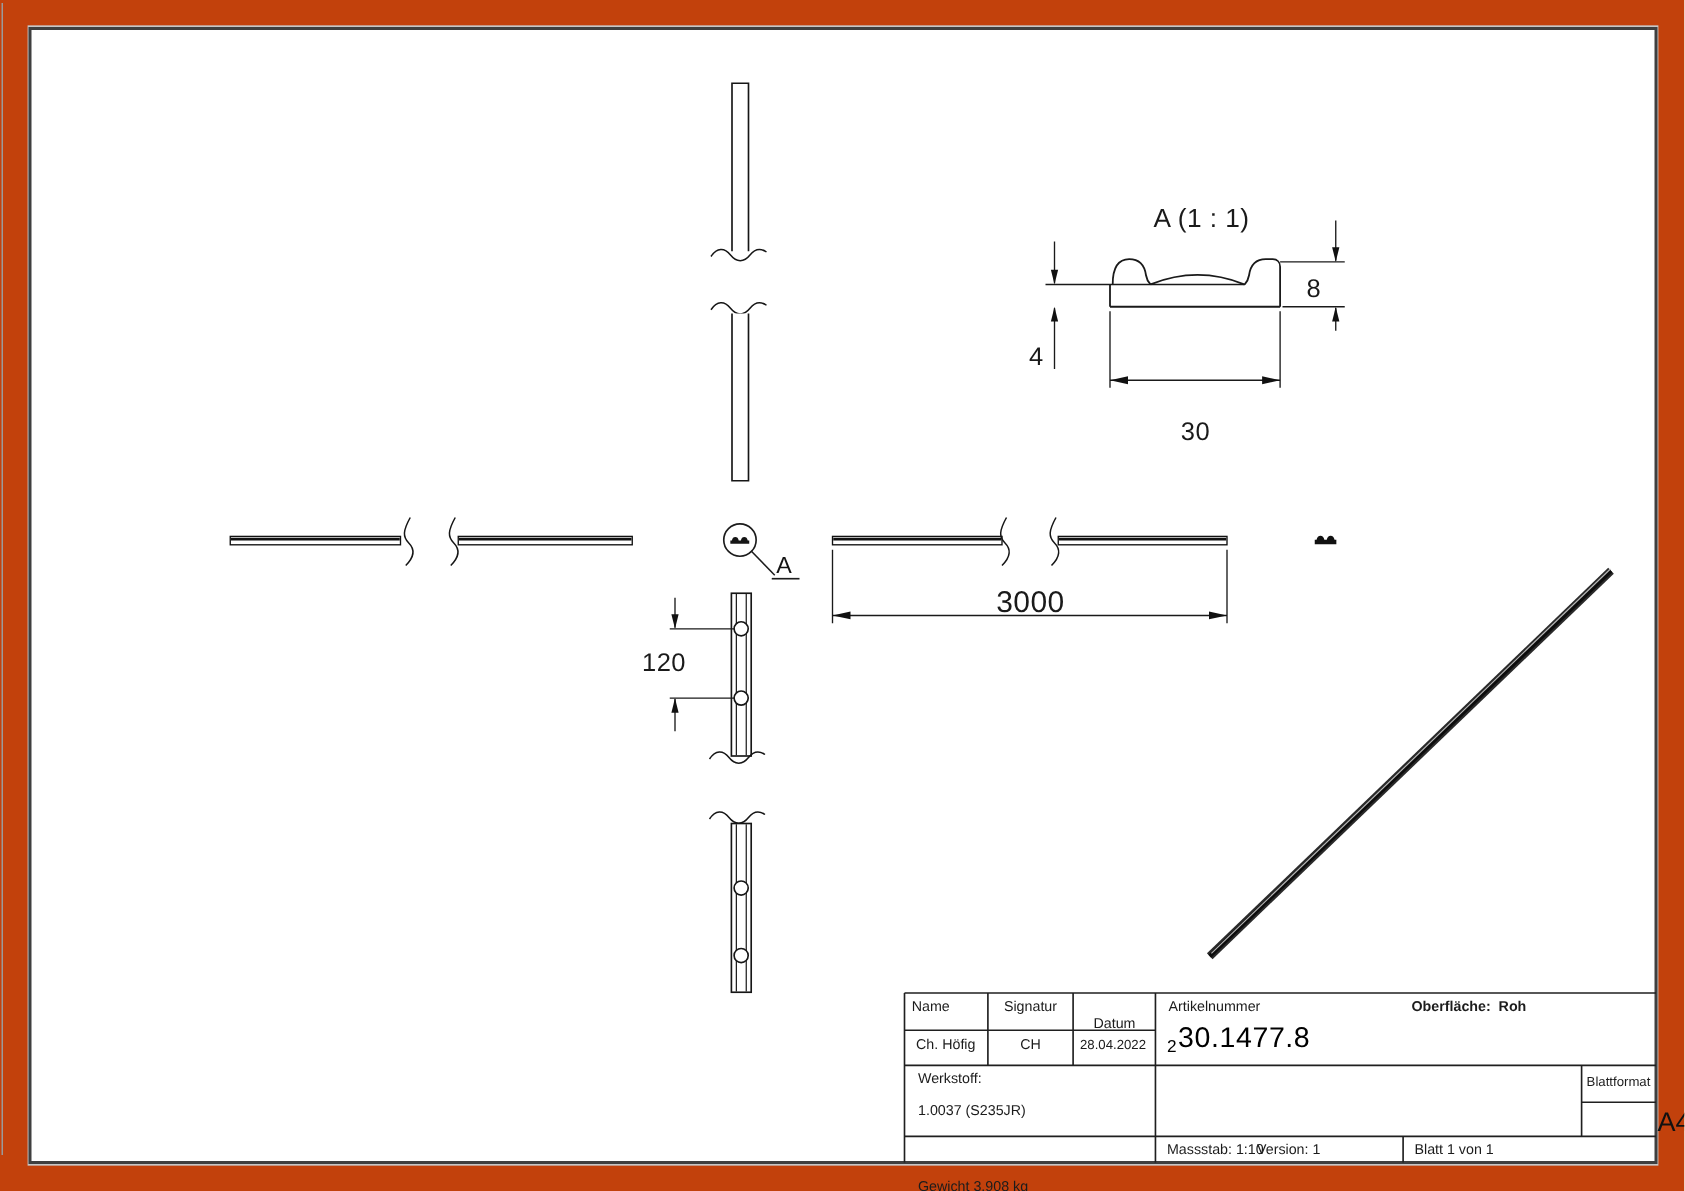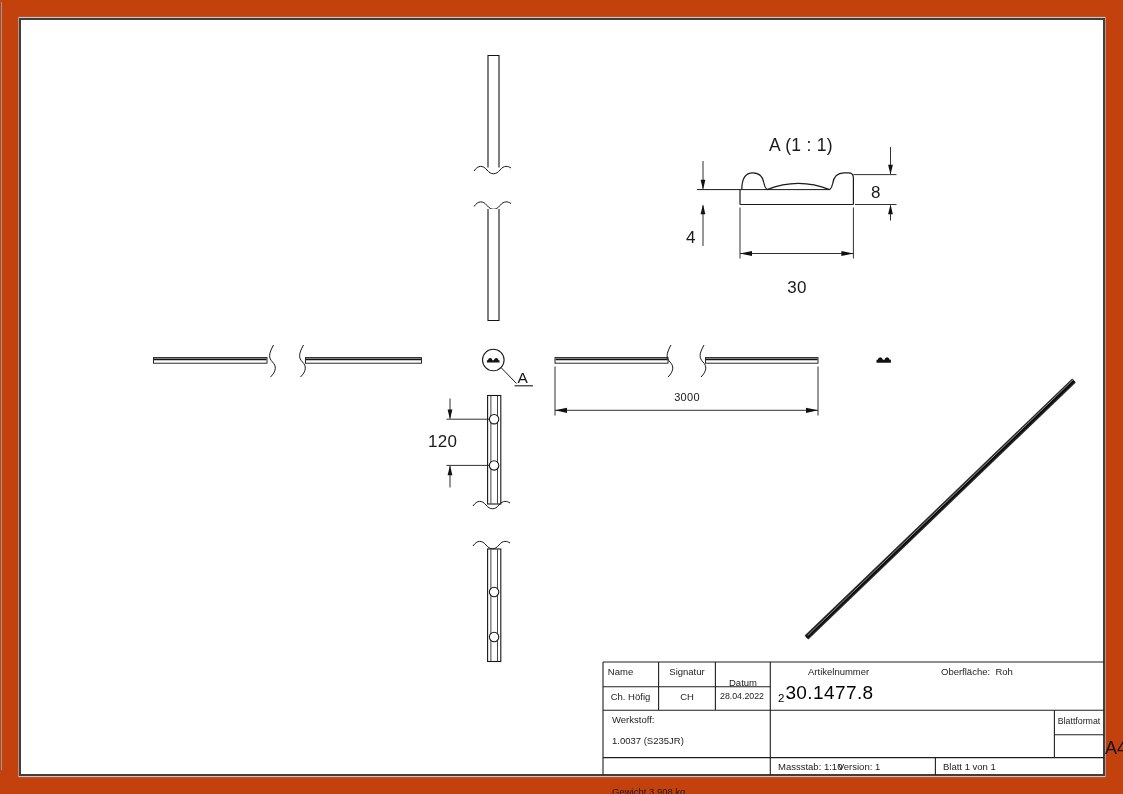--- a/index.html
+++ b/index.html
@@ -142,33 +142,33 @@
       <line x1="1054.4" y1="734.8" x2="1104" y2="734.8"></line>
       <line x1="603" y1="757.6" x2="1104" y2="757.6"></line>
       <line x1="935.4" y1="757.6" x2="935.4" y2="775"></line>
     </g>
   </svg>
 
   <div class="t dim ctr" style="left:756px;top:136px;width:90px;font-size:17.5px;">A (1 : 1)</div>
   <div class="t dim" style="left:871px;top:184px;">8</div>
   <div class="t dim" style="left:686px;top:229px;">4</div>
   <div class="t dim ctr" style="left:781px;top:230.5px;width:32px;margin-top:48px;">30</div>
-  <div class="t dim ctr" style="left:659px;top:391px;width:56px;font-size:11px;">3000</div>
+  <div class="t dim ctr" style="left:659px;top:391px;width:56px;font-size:20px;">3000</div>
   <div class="t dim" style="left:428px;top:432.5px;">120</div>
   <div class="t" style="left:517.5px;top:368.5px;font-size:15.5px;color:#141414;">A</div>
 
   <div class="t tb ctr" style="left:603px;top:667px;width:35px;">Name</div>
   <div class="t tb ctr" style="left:659px;top:667px;width:56px;">Signatur</div>
   <div class="t tb ctr" style="left:716px;top:678px;width:54px;">Datum</div>
   <div class="t tb ctr" style="left:603px;top:691.5px;width:55px;">Ch. Höfig</div>
   <div class="t tb ctr" style="left:659px;top:691.5px;width:56px;">CH</div>
   <div class="t tb-sm ctr" style="left:714px;top:692px;width:56px;">28.04.2022</div>
 
-  <div class="t tb" style="left:808px;top:667px;">Artikelnummer</div>
-  <div class="t tb" style="left:941px;top:667px;"><span>Oberfläche:</span>&nbsp;&nbsp;<span>Roh</span></div>
+  <div class="t tb" style="left:779px;top:667px;">Artikelnummer</div>
+  <div class="t tb" style="left:941px;top:667px;font-weight:bold;"><span>Oberfläche:</span>&nbsp;&nbsp;<span>Roh</span></div>
   <div class="t artnr" style="left:778px;top:683px;">
     <span class="pre">2</span>
       <span class="main">30.1477.8</span>
   </div>
 
   <div class="t tb" style="left:612px;top:715px;">Werkstoff:</div>
   <div class="t tb" style="left:612px;top:736px;">1.0037 (S235JR)</div>
 
   <div class="t tb-sm ctr" style="left:1054px;top:717px;width:50px;">Blattformat</div>
   <div class="t a4 ctr" style="left:1054px;top:739px;width:50px;">A4</div>

